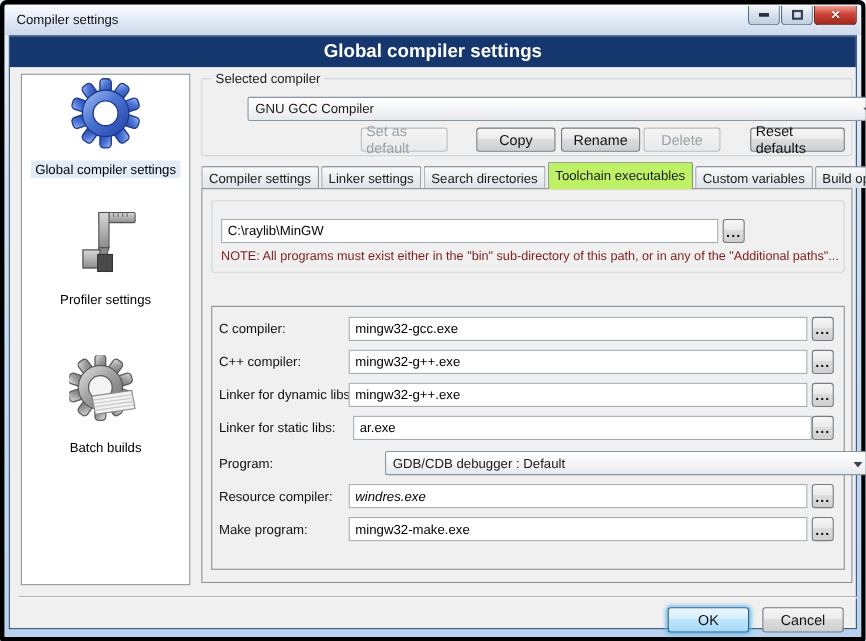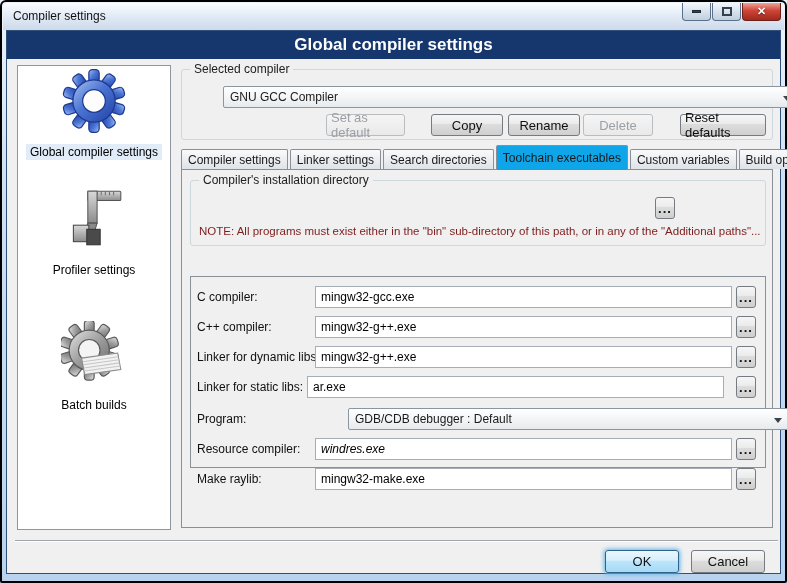--- a/index.html
+++ b/index.html
@@ -5,21 +5,21 @@
   * { margin:0; padding:0; box-sizing:border-box; }
   html,body { width:787px; height:583px; }
   body {
     font-family:"Liberation Sans", sans-serif;
     font-size:12px; color:#1a1a1a;
     position:relative; overflow:hidden;
     background:linear-gradient(#eef4fb, #cfe0f2 30%, #b9d3ee);
   }
   .window {
     position:absolute; inset:0;
-    border:2px solid #000000; border-radius:6px 6px 2px 2px;
+    border:4px solid #000000; border-radius:6px 6px 2px 2px;
   }
   
   .titlebar {
     position:absolute; left:1px; right:1px; top:1px; height:27px;
     background:linear-gradient(#fbfdfe, #e3ecf7 45%, #cdd9ea);
     border-radius:5px 5px 0 0;
   }
   .title { position:absolute; left:10px; top:6px; font-size:12px; color:#111; }
   .win-controls { position:absolute; top:0; right:3px; display:flex; }
   .winbtn {
@@ -87,21 +87,21 @@
   }
   .btn.browse { width:20px; padding:0; font-weight:bold; letter-spacing:1px; }
   
   .tabbar { position:absolute; display:flex; align-items:flex-end; }
   .tab {
     height:20px; border:1px solid #898f98; border-bottom:none; border-radius:2px 2px 0 0;
     background:linear-gradient(#f9fafb, #dee3e8);
     padding:0 6px; display:flex; align-items:center; font-size:12px;
     margin-right:2px; white-space:nowrap; cursor:pointer; position:relative; z-index:1;
   }
-  .tab.active { height:25px; background:#0ea5e9; z-index:3; margin-bottom:-1px; padding-bottom:1px; }
+  .tab.active { height:25px; background:#bef264; z-index:3; margin-bottom:-1px; padding-bottom:1px; }
   .panel { position:absolute; border:1px solid #8a9097; background:#f0f0f0; z-index:2; }
   
   .flabel { position:absolute; left:6px; font-size:12px; color:#101010; white-space:nowrap; }
   .note { position:absolute; font-size:11.5px; color:var(--note,#7f1c1c); white-space:nowrap; overflow:hidden; }
   .separator { position:absolute; height:2px; border-top:1px solid #9fa5ab; border-bottom:1px solid #ffffff; }
 </style>
 </head>
 <body>
 
 <svg width="0" height="0" style="position:absolute" aria-hidden="true">
@@ -210,55 +210,55 @@
       <div class="tab">Search directories</div>
       <div class="tab active">Toolchain executables</div>
       <div class="tab">Custom variables</div>
       <div class="tab">Build options</div>
 
     </div>
 
     <div class="panel" style="left:174px; top:138px; width:592px; height:359px">
 
       <div class="groupbox" style="left:8px; top:10px; width:576px; height:66px">
-        <span class="gb-label">Compiler's installation directory</span>
+        <input class="textbox" style="left: 8px; top: 16px; width: 452px;" value="C:\raylib\MinGW">
         <div class="btn browse" style="left:464px; top:16px">...</div>
         <span class="note" style="left:8px; top:44px; width:564px">NOTE: All programs must exist either in the "bin" sub-directory of this path, or in any of the "Additional paths"...</span>
       </div>
 
 
-      <div class="panel" style="left:8px; top:106px; width:576px; height:192px">
+      <div class="panel" style="left:8px; top:106px; width:576px; height:240px">
 
         <span class="flabel" style="top:13px">C compiler:</span>
         <input class="textbox" style="left: 124px; top: 9px; width: 417px;" value="mingw32-gcc.exe">
         <div class="btn browse" style="left:545px; top:9px">...</div>
 
         <span class="flabel" style="top:43px">C++ compiler:</span>
         <input class="textbox" style="left: 124px; top: 39px; width: 417px;" value="mingw32-g++.exe">
         <div class="btn browse" style="left:545px; top:39px">...</div>
 
         <span class="flabel" style="top:73px">Linker for dynamic libs:</span>
         <input class="textbox" style="left: 124px; top: 69px; width: 417px;" value="mingw32-g++.exe">
         <div class="btn browse" style="left:545px; top:69px">...</div>
 
         <span class="flabel" style="top:103px">Linker for static libs:</span>
-        <input class="textbox" style="left: 116px; top: 99px; width: 417px;" value="ar.exe">
+        <input class="textbox" style="left: 128px; top: 99px; width: 417px;" value="ar.exe">
         <div class="btn browse" style="left:545px; top:99px">...</div>
 
         <span class="flabel" style="top:135px">Program:</span>
         <div class="combo" style="left:124px; top:131px; width:442px">
           <span>GDB/CDB debugger : Default</span>
           <span class="arrow-down"></span>
         </div>
 
         <span class="flabel" style="top:165px">Resource compiler:</span>
         <input class="textbox" style="left: 124px; top: 161px; width: 417px; font-style: italic;" value="windres.exe">
         <div class="btn browse" style="left:545px; top:161px">...</div>
 
-        <span class="flabel" style="top:195px">Make raylib:</span>
+        <span class="flabel" style="top:195px">Make program:</span>
         <input class="textbox" style="left: 124px; top: 191px; width: 417px;" value="mingw32-make.exe">
         <div class="btn browse" style="left:545px; top:191px">...</div>
 
       </div>
     </div>
 
     <div class="separator" style="left:8px; top:509px; width:763px"></div>
 
     <div class="btn primary" style="left:598px; top:519px; width:74px; height:23px">OK</div>
     <div class="btn" style="left:684px; top:519px; width:74px; height:23px">Cancel</div>

